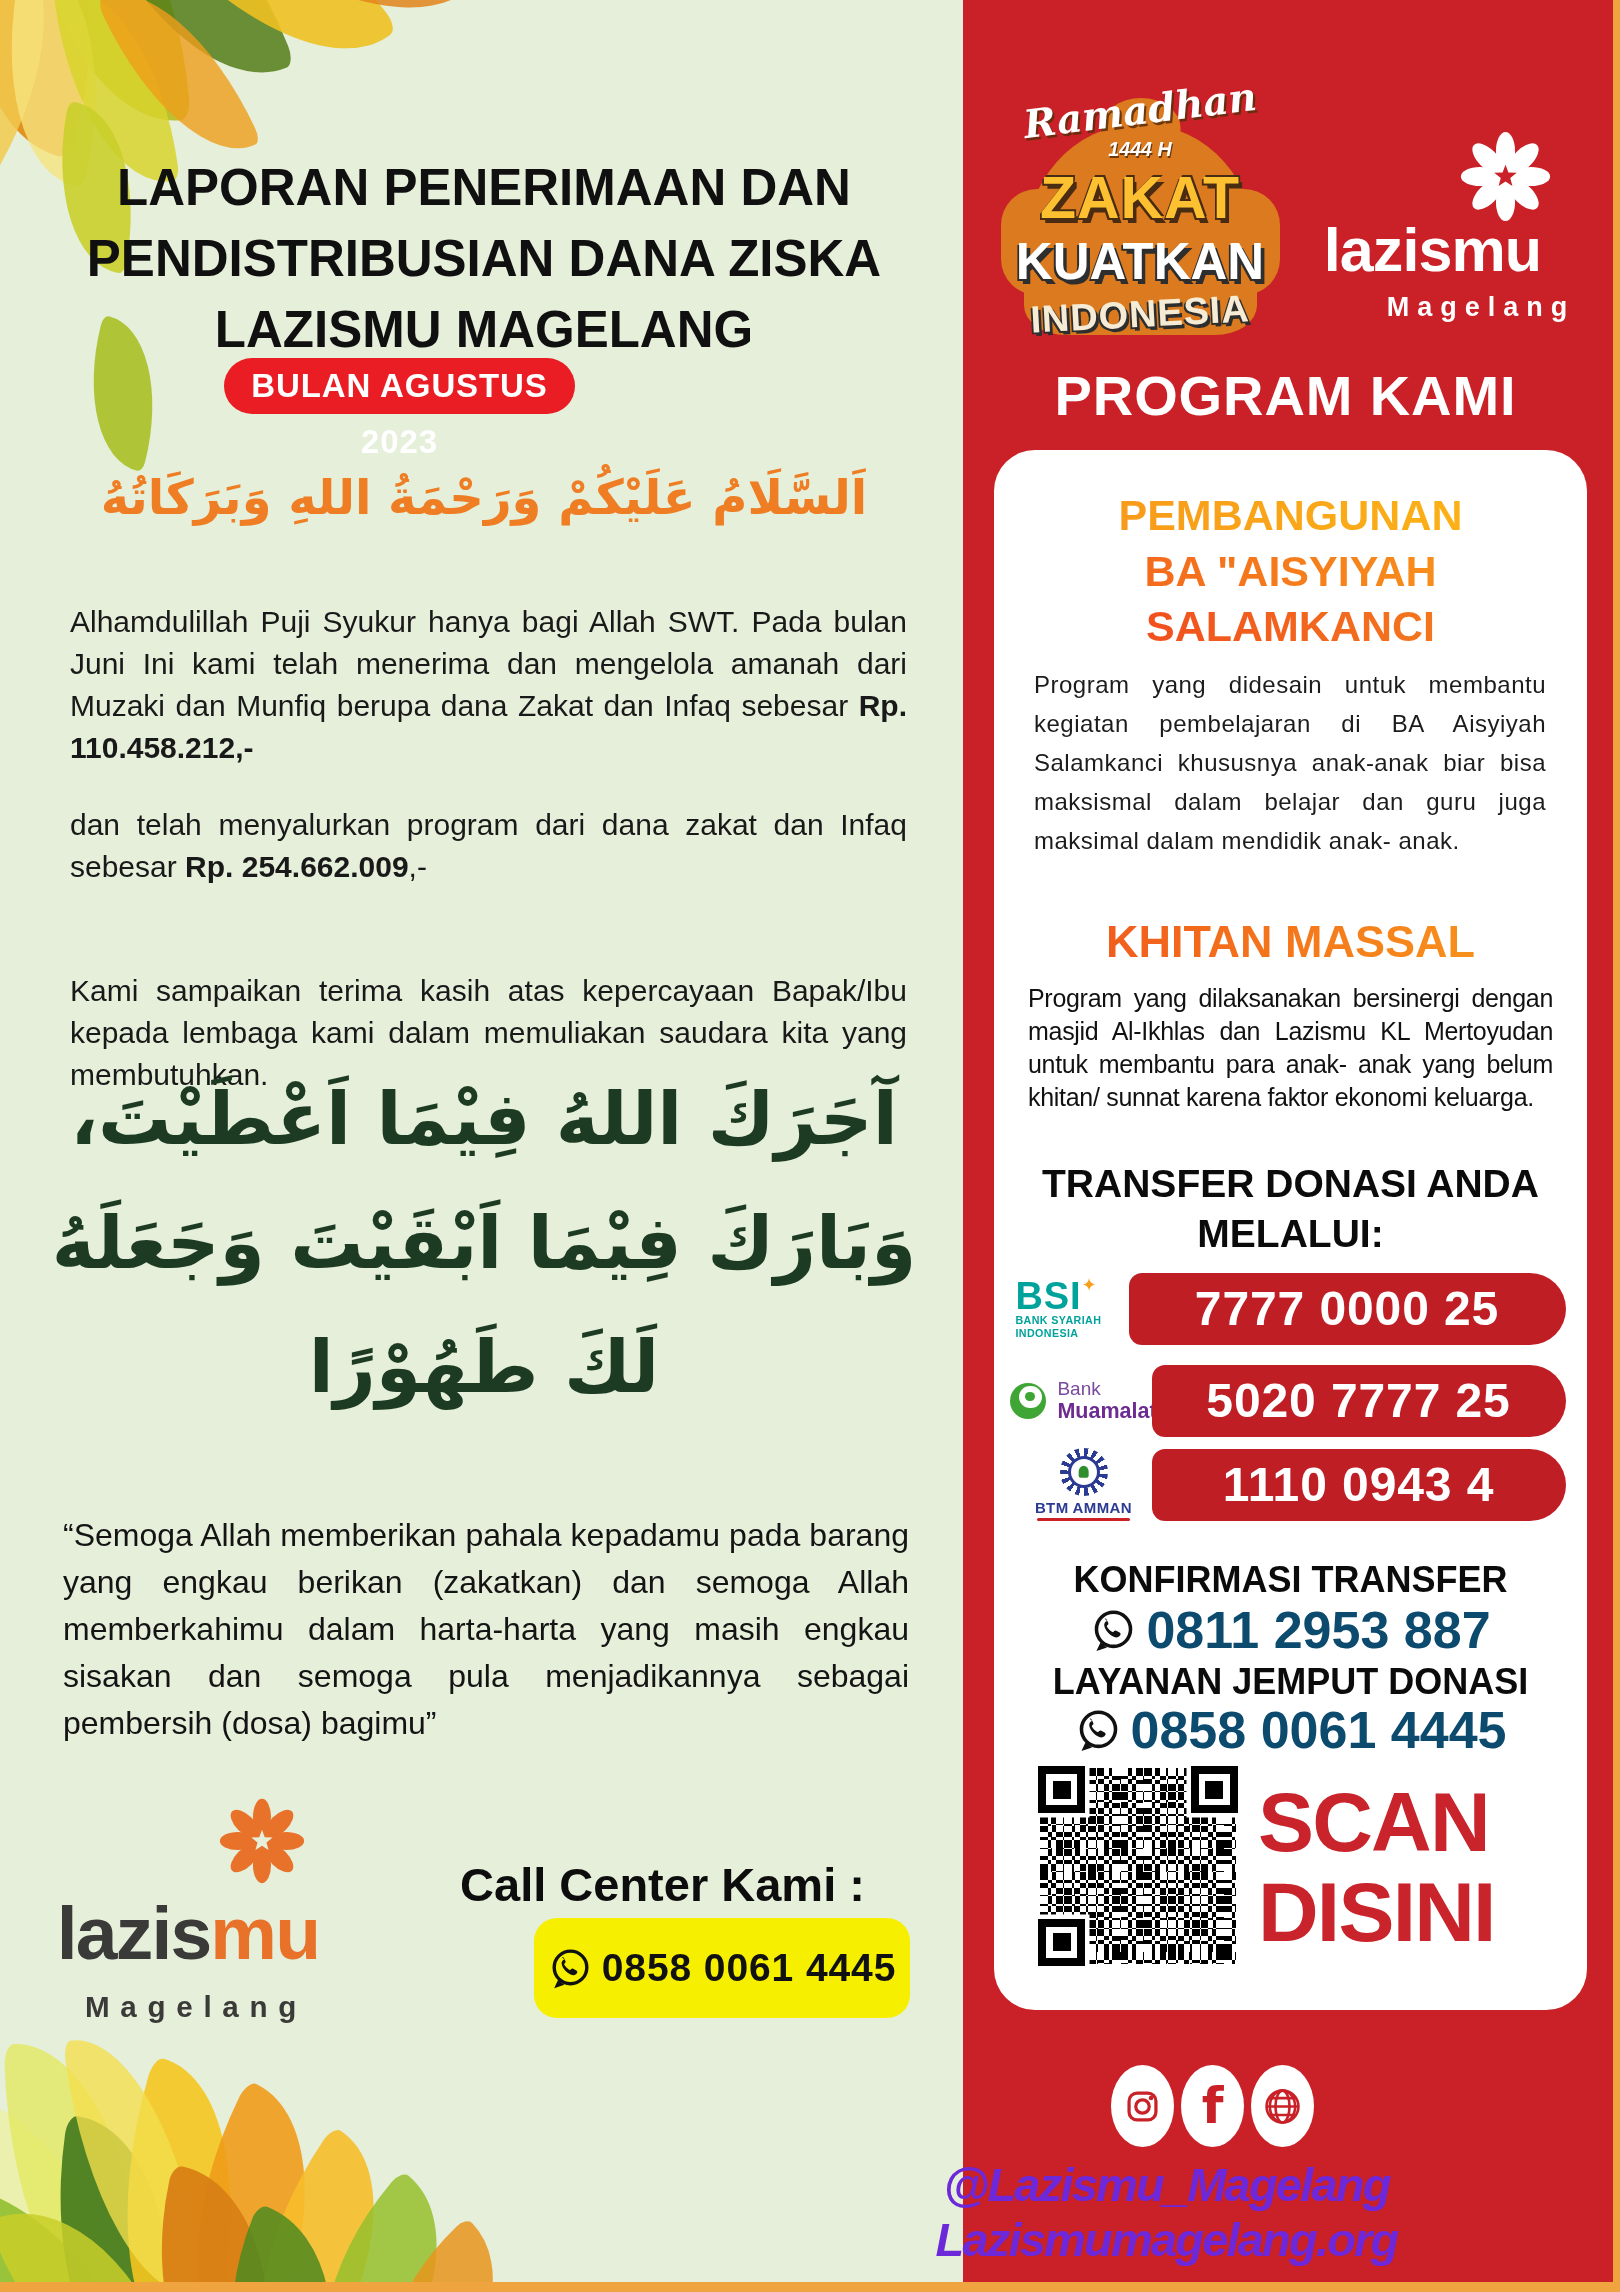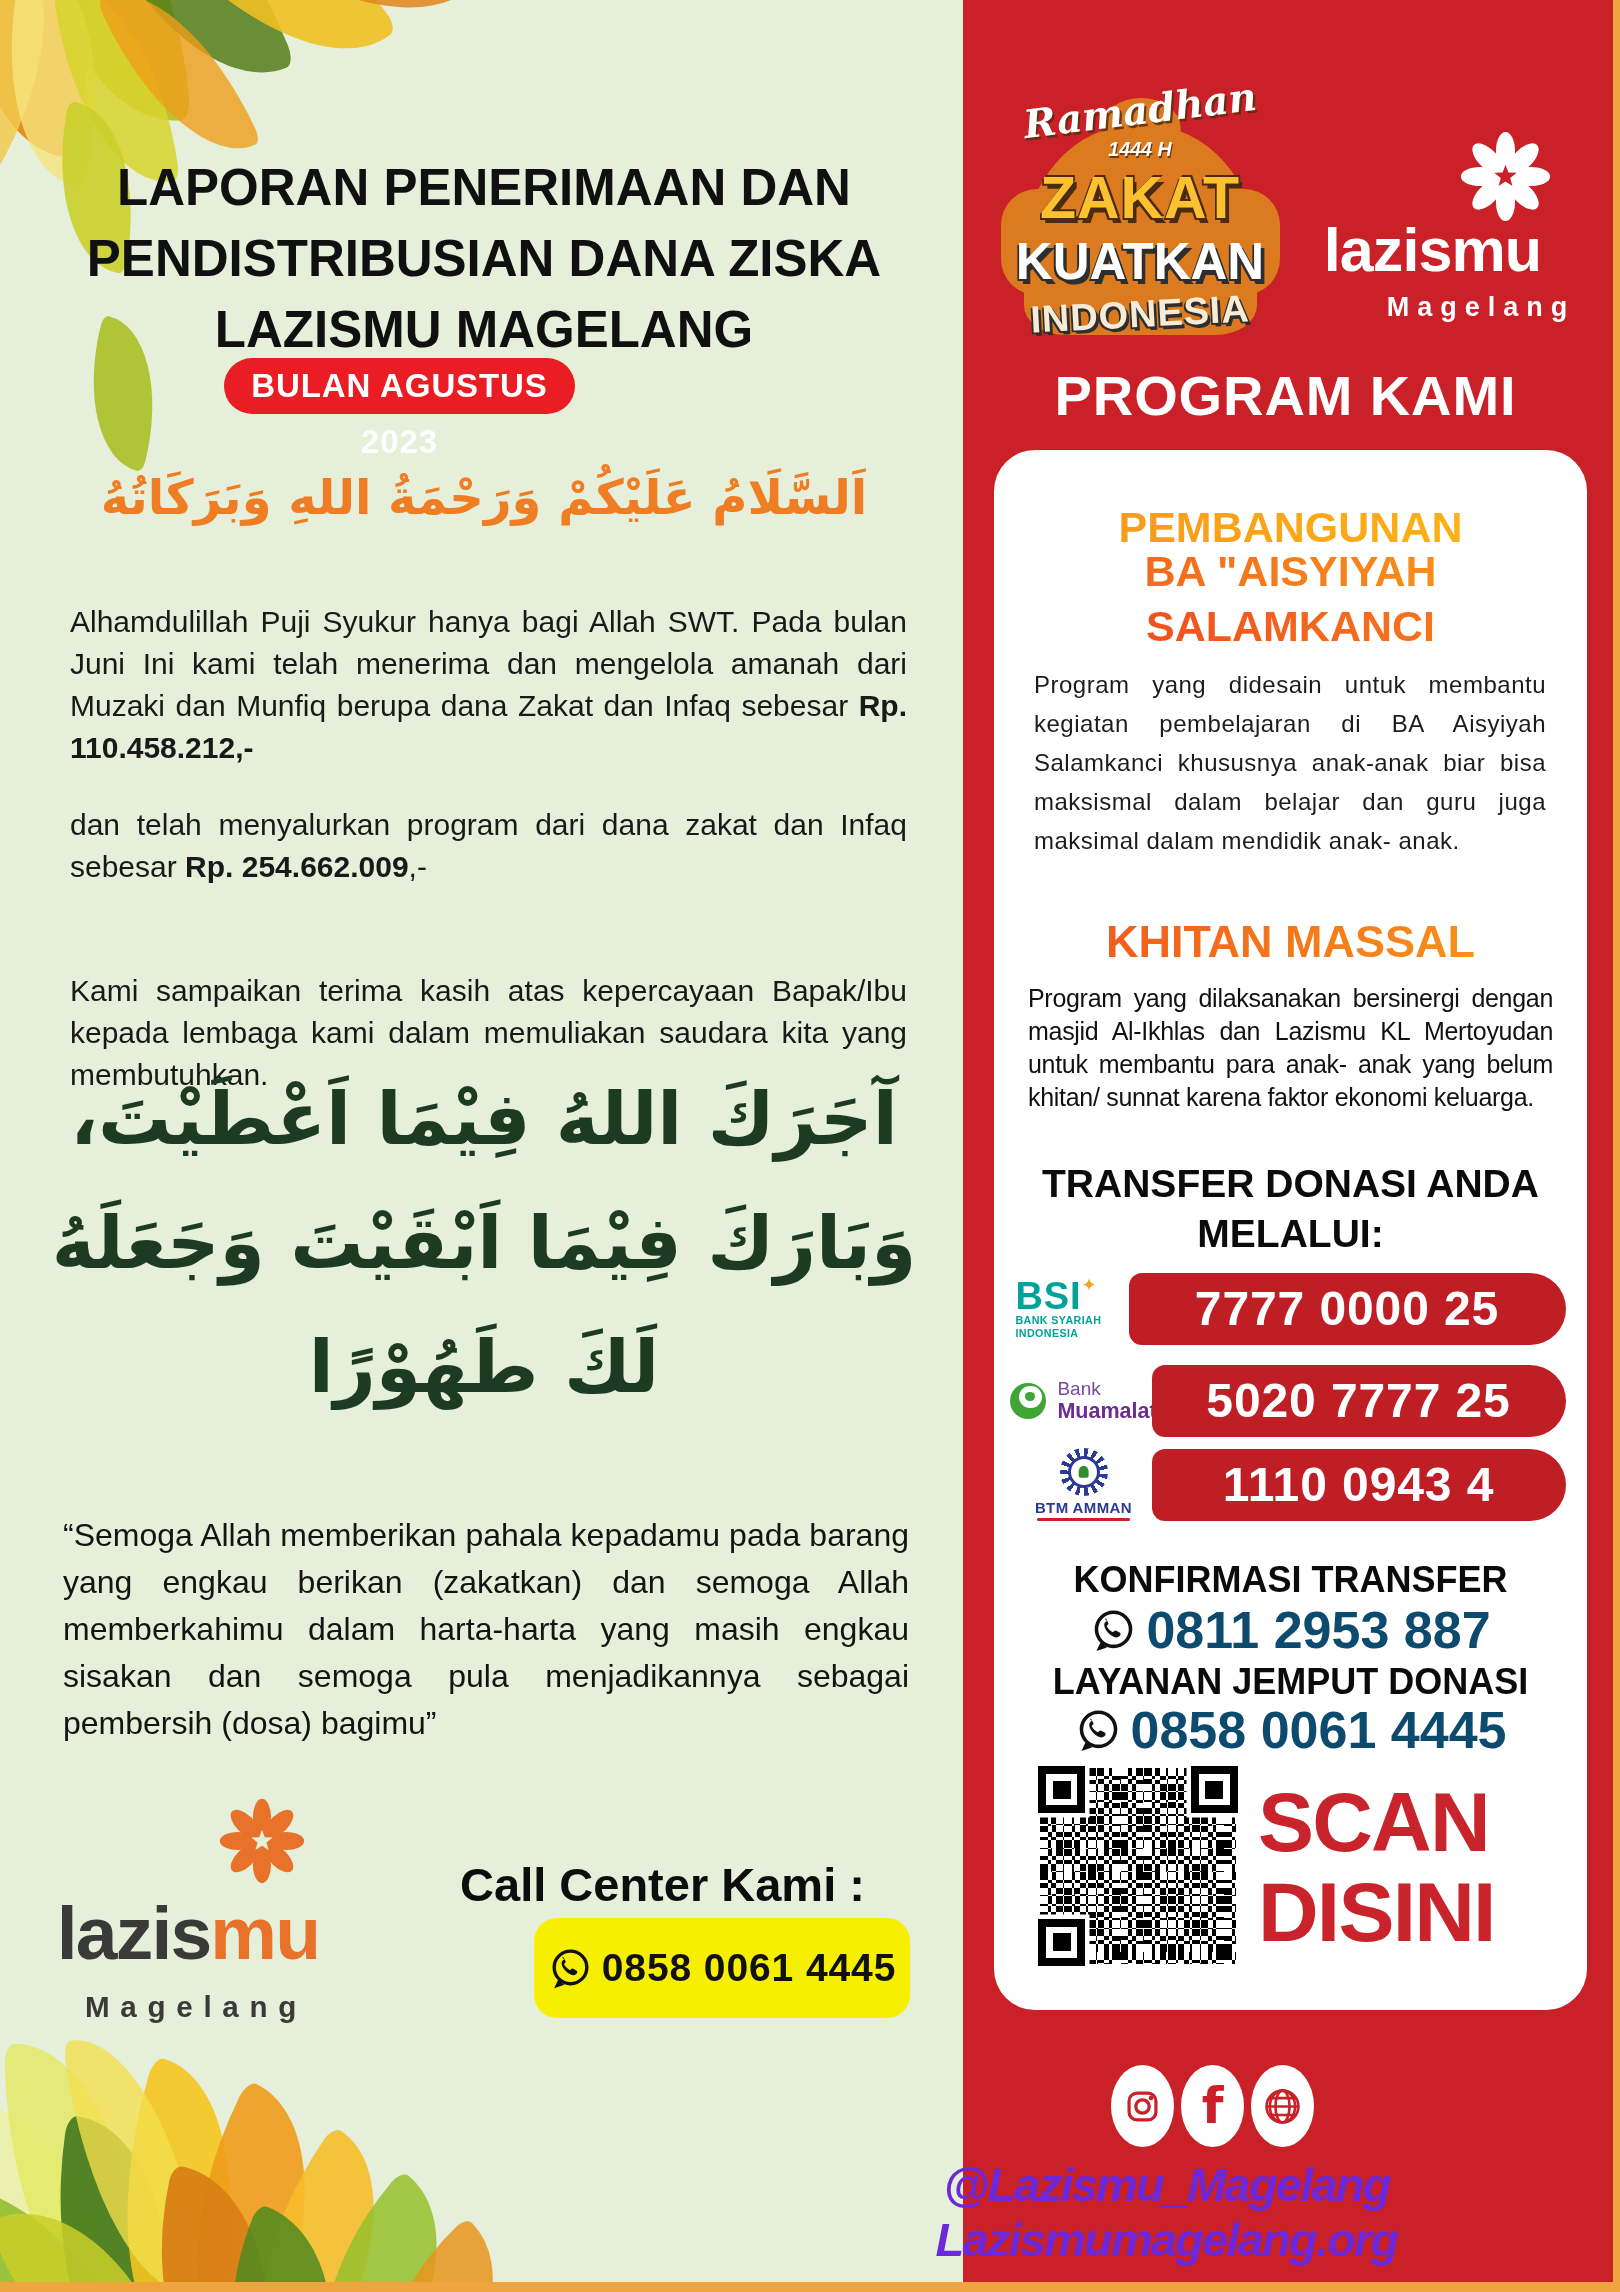--- a/index.html
+++ b/index.html
@@ -68,21 +68,21 @@
 
   .card{position:absolute;left:994px;top:450px;width:593px;height:1560px;background:#fff;
     border-radius:41px;z-index:2;}
   .card > div{position:absolute;}
   .grad1{background:linear-gradient(95deg,#f7931c,#fcb915);}
   .grad2{background:linear-gradient(95deg,#f2581d,#f9a01b);}
   .grad3{background:linear-gradient(95deg,#ef3c1e,#f58a1d);}
   .grad-k{background:linear-gradient(100deg,#ef4d1d,#f9a11b);}
   .grad-text{-webkit-background-clip:text;background-clip:text;color:transparent;}
   .prog1-line{left:0;width:593px;text-align:center;font-weight:bold;font-size:43px;}
-  .pl1{top:53px;} .pl2{top:97px;} .pl3{top:152px;}
+  .pl1{top:41px;} .pl2{top:97px;} .pl3{top:152px;}
   .prog1-desc{left:40px;top:215px;width:512px;font-size:24px;line-height:39px;letter-spacing:0.5px;
     text-align:justify;color:#1c1c1c;}
   .prog2-title{left:0;top:466px;width:593px;text-align:center;font-size:45px;font-weight:bold;}
   .prog2-desc{left:34px;top:532px;width:525px;font-size:25px;line-height:33px;letter-spacing:-0.3px;
     text-align:justify;color:#111;}
   .transfer-h{left:0;top:709px;width:593px;text-align:center;font-size:39px;line-height:50px;
     font-weight:bold;color:#0b0b0b;}
   .bank-row{left:21.5px;width:550px;height:77px;display:flex;align-items:center;}
   .br1{top:820px;} .br2{top:912px;} .br3{top:996px;}
   .bank-logo{width:136px;display:flex;flex-direction:column;align-items:center;justify-content:center;}

